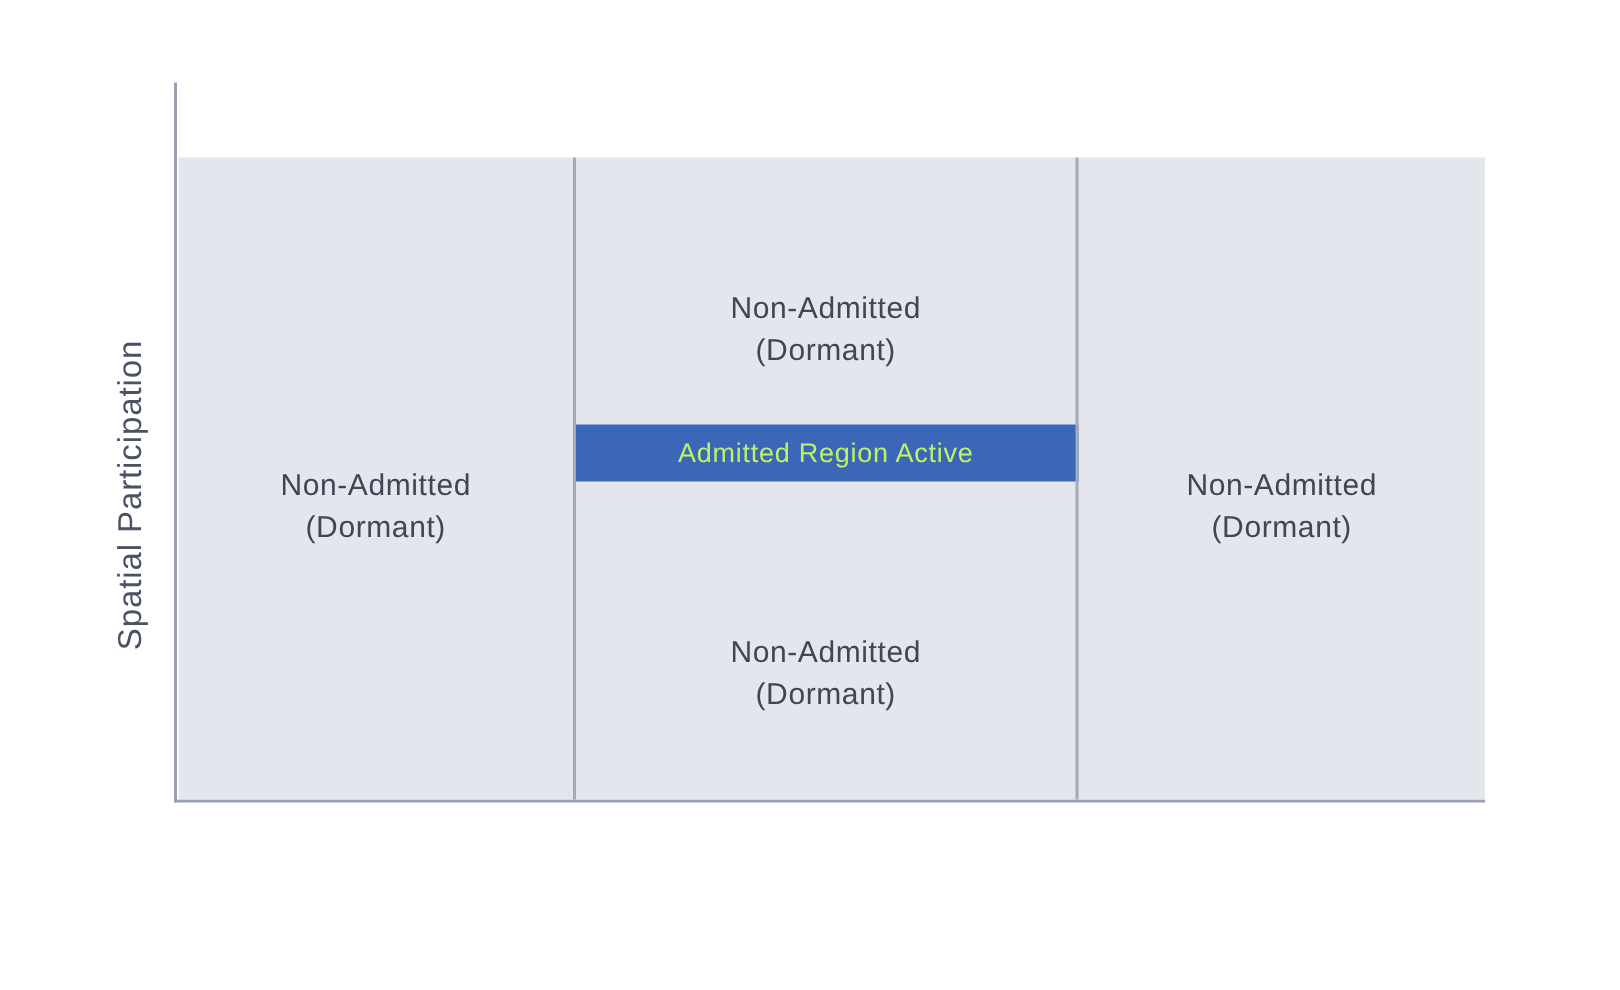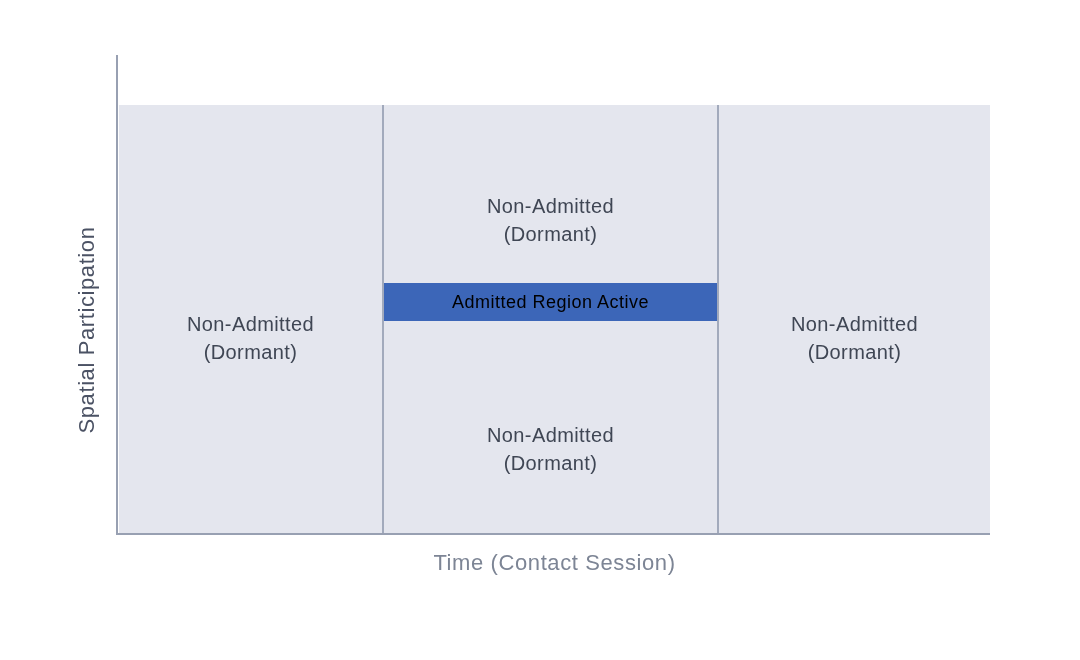--- a/index.html
+++ b/index.html
@@ -68,21 +68,21 @@
     position: absolute;
     left: 382px; top: 283px;
     width: 337px; height: 38px;
     background: #3c66b8;
     display: flex;
     align-items: center;
     justify-content: center;
     z-index: 2;
   }
   .admitted-band .band-label {
-    color: #000000;
+    color: #bef264;
     font-size: 18px;
     letter-spacing: 0.5px;
   }
 
   
   .x-axis-title {
     position: absolute;
     left: 119px; top: 550px;
     width: 871px;
     text-align: center;
@@ -130,16 +130,15 @@
 
   <div class="region-label label-right">
     <div>Non-Admitted</div>
     <div>(Dormant)</div>
   </div>
 
   <div class="admitted-band">
     <span class="band-label">Admitted Region Active</span>
   </div>
 
-  <div class="x-axis-title">Time (Contact Session)</div>
   <div class="y-axis-title">Spatial Participation</div>
 
 </div>
 
 </body></html>

